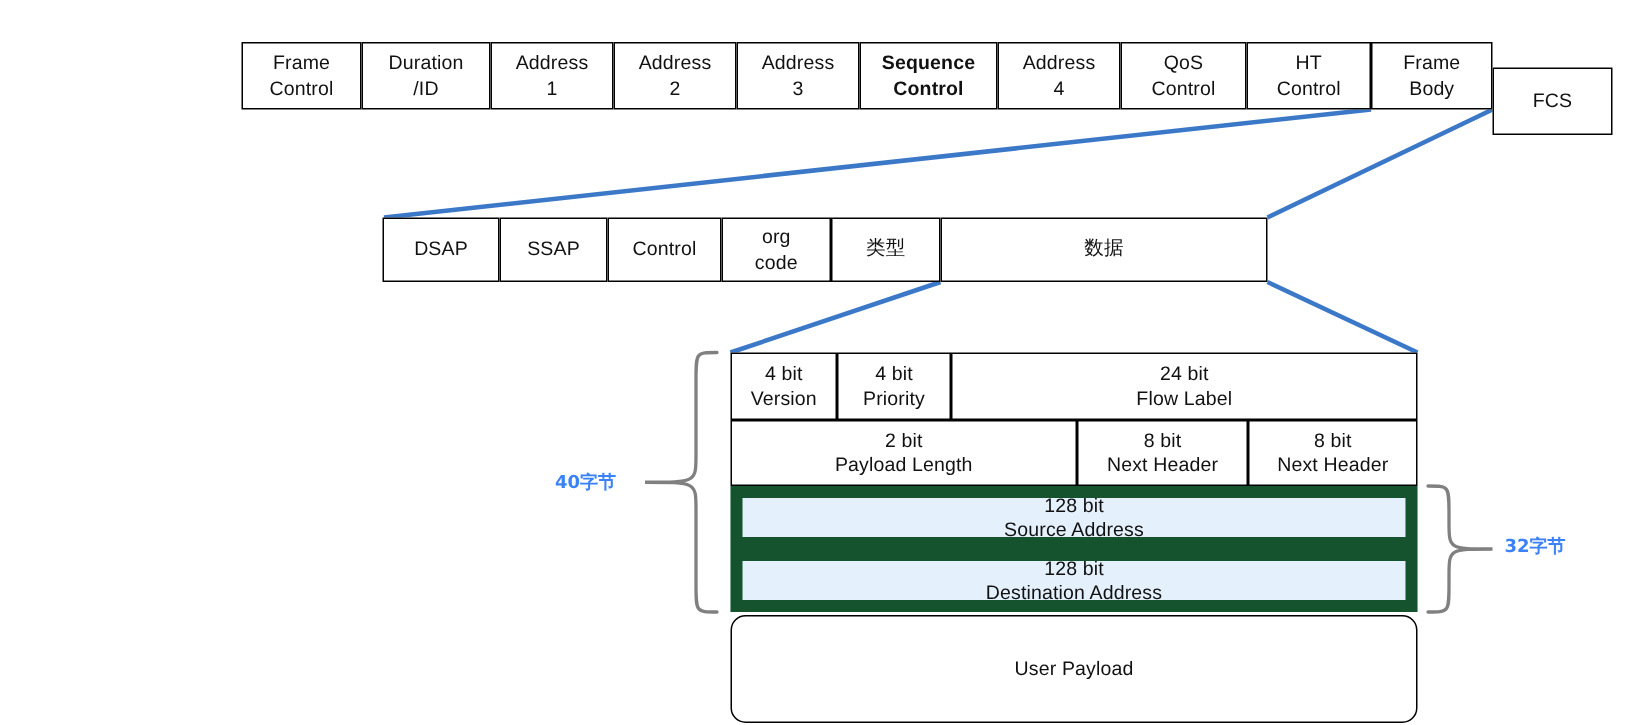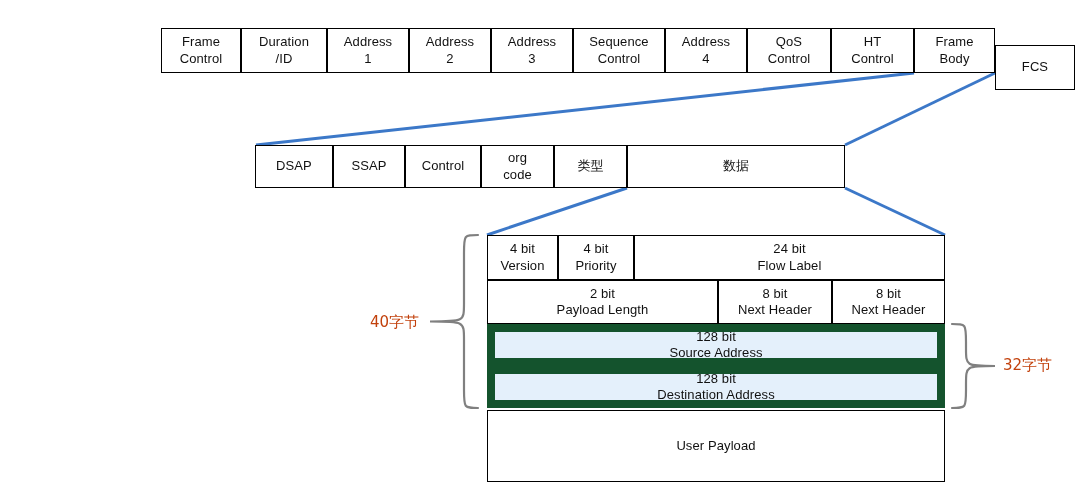--- a/index.html
+++ b/index.html
@@ -48,23 +48,23 @@
     left: 0;
     top: 0;
     width: 1083px;
     height: 483px;
     pointer-events: none;
   }
   
   .annot {
     position: absolute;
     font-family: "DejaVu Sans", "Liberation Sans", sans-serif;
-    font-weight: normal;
-    font-size: 15px;
-    color: #c2410c;
+    font-weight: bold;
+    font-size: 12px;
+    color: #3b82f6;
     white-space: nowrap;
   }
 </style>
 </head>
 <body>
 
 <div id="canvas">
 
   <svg id="overlay" viewBox="0 0 1083 483" xmlns="http://www.w3.org/2000/svg">
     <g id="connector-group">
@@ -83,21 +83,21 @@
       <div class="cell" style="left: 161px; top: 28px; width: 80px; height: 45px;">Frame
 Control</div>
       <div class="cell" style="left: 241px; top: 28px; width: 86px; height: 45px;">Duration
 /ID</div>
       <div class="cell" style="left: 327px; top: 28px; width: 82px; height: 45px;">Address
 1</div>
       <div class="cell" style="left: 409px; top: 28px; width: 82px; height: 45px;">Address
 2</div>
       <div class="cell" style="left: 491px; top: 28px; width: 82px; height: 45px;">Address
 3</div>
-      <div class="cell" style="left: 573px; top: 28px; width: 92px; height: 45px;">Sequence
+      <div class="cell" style="left: 573px; top: 28px; width: 92px; height: 45px; font-weight: bold;">Sequence
 Control</div>
       <div class="cell" style="left: 665px; top: 28px; width: 82px; height: 45px;">Address
 4</div>
       <div class="cell" style="left: 747px; top: 28px; width: 84px; height: 45px;">QoS
 Control</div>
       <div class="cell" style="left: 831px; top: 28px; width: 83px; height: 45px;">HT
 Control</div>
       <div class="cell" style="left: 914px; top: 28px; width: 81px; height: 45px;">Frame
 Body</div>
       <div class="cell" style="left: 995px; top: 28px; width: 80px; height: 45px; margin-top: 17px;">FCS</div>
@@ -123,21 +123,21 @@
       <div class="cell" style="left: 487px; top: 280px; width: 231px; height: 44px;">2 bit
 Payload Length</div>
       <div class="cell" style="left: 718px; top: 280px; width: 114px; height: 44px;">8 bit
 Next Header</div>
       <div class="cell" style="left: 832px; top: 280px; width: 113px; height: 44px;">8 bit
 Next Header</div>
       <div class="cell addr" style="left: 487px; top: 324px; width: 458px; height: 42px;">128 bit
 Source Address</div>
       <div class="cell addr" style="left: 487px; top: 366px; width: 458px; height: 42px;">128 bit
 Destination Address</div>
-      <div class="cell" style="left: 487px; top: 410px; width: 458px; height: 72px;">User Payload</div>
+      <div class="cell" style="left: 487px; top: 410px; width: 458px; height: 72px; border-radius: 10px;">User Payload</div>
     </div>
 
   <div id="annotation-layer">
       <div class="annot" style="left: 370px; top: 313px;">40字节</div>
       <div class="annot" style="left: 1003px; top: 356px;">32字节</div>
     </div>
 
 </div>
 
 </body></html>

